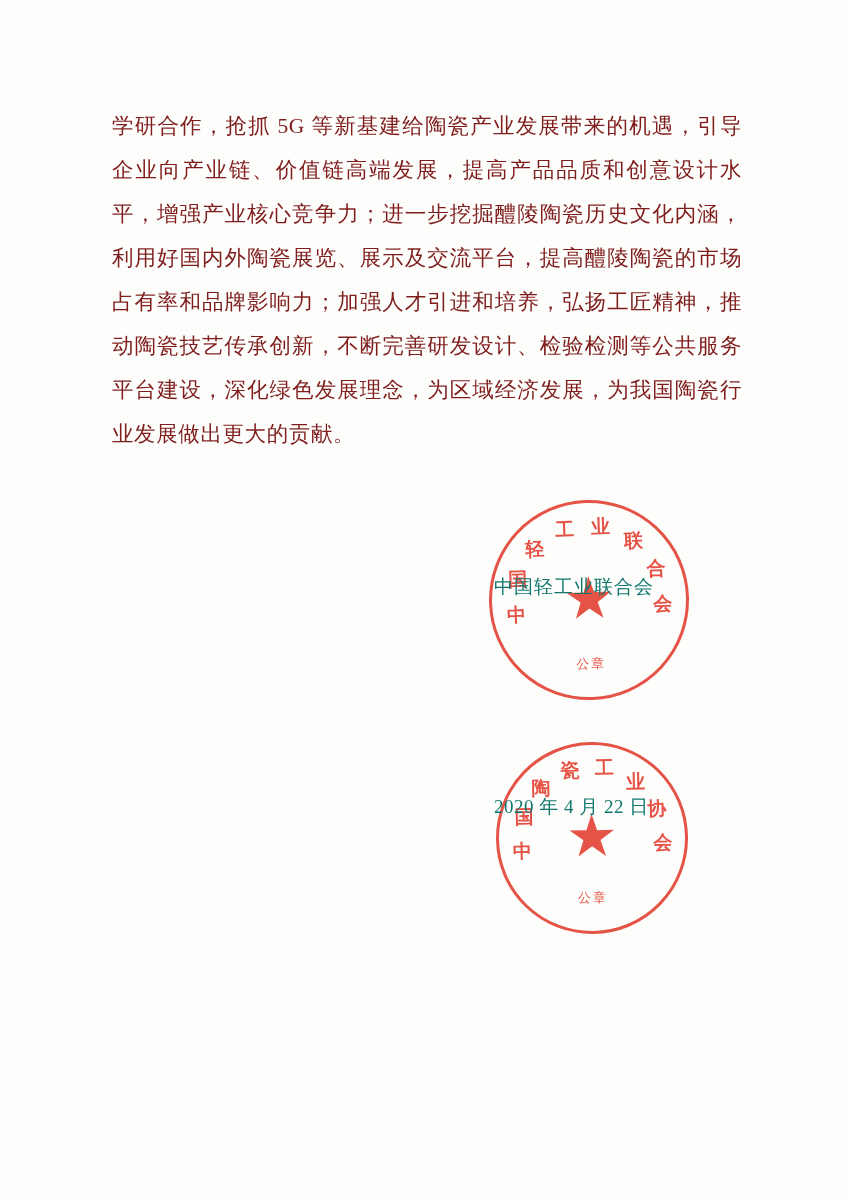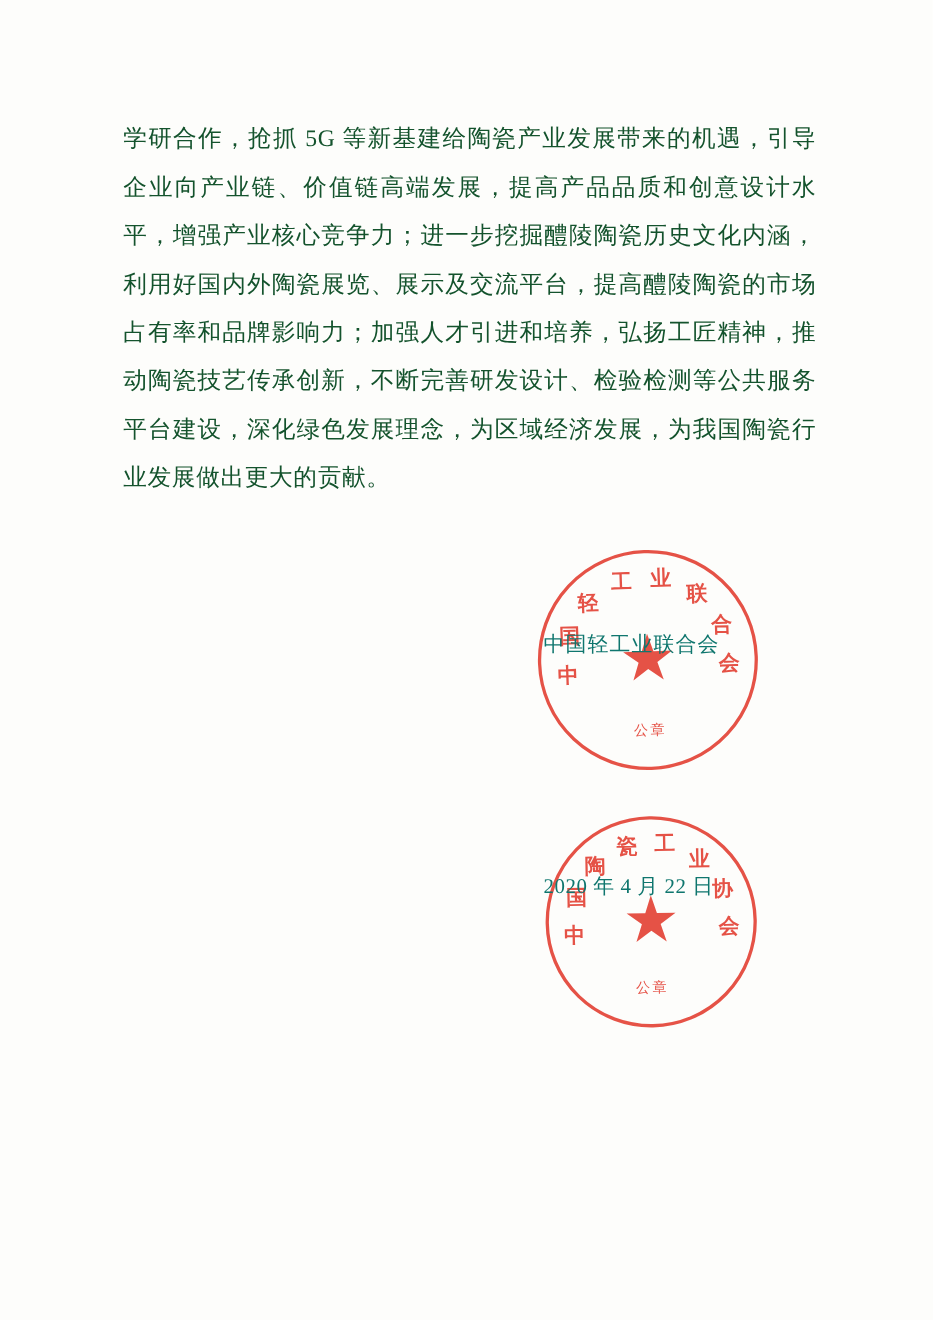--- a/index.html
+++ b/index.html
@@ -22,21 +22,21 @@
     height: 1200px;
     background: #fdfdfb;
   }
 
   
   .body-text {
     position: absolute;
     left: 112px;
     top: 104px;
     width: 630px;
-    color: #14532d;
+    color: #7f1d1d;
     font-family: "Liberation Serif", serif;
     font-size: 21.5px;
     line-height: 44px;
     letter-spacing: 0.6px;
     text-align: justify;
     text-justify: inter-character;
   }
   .body-text p {
     margin: 0;
     text-indent: 0;

